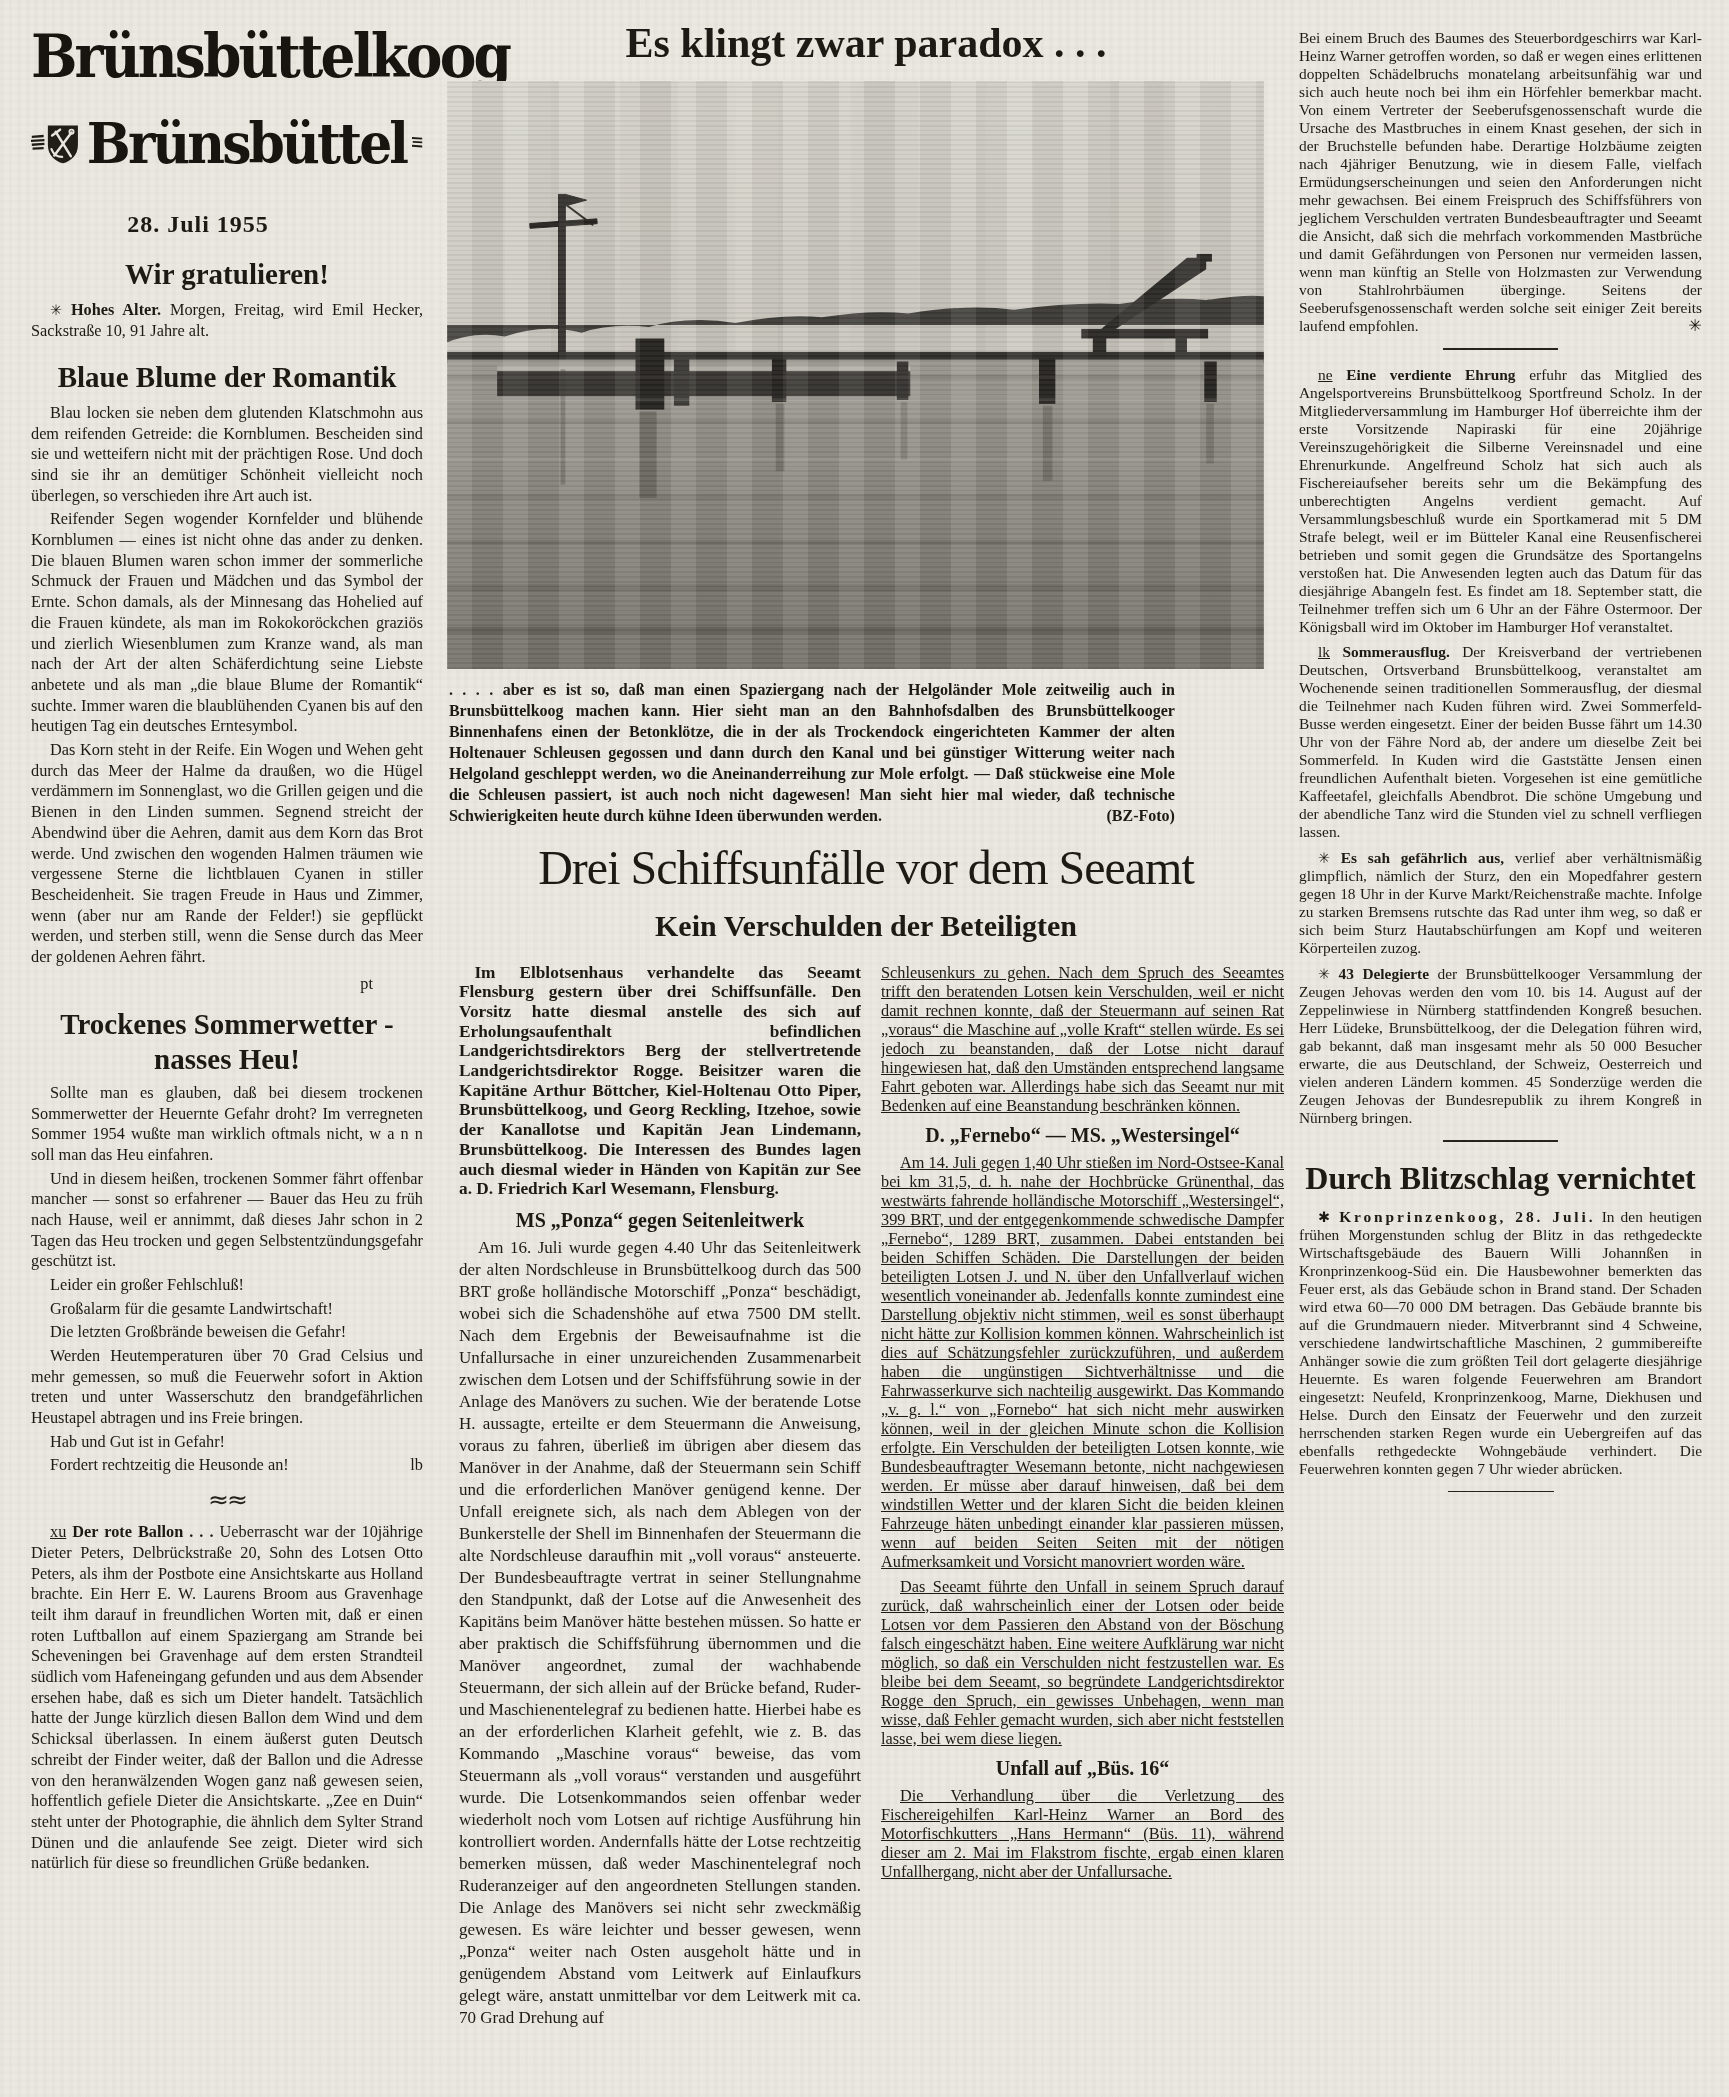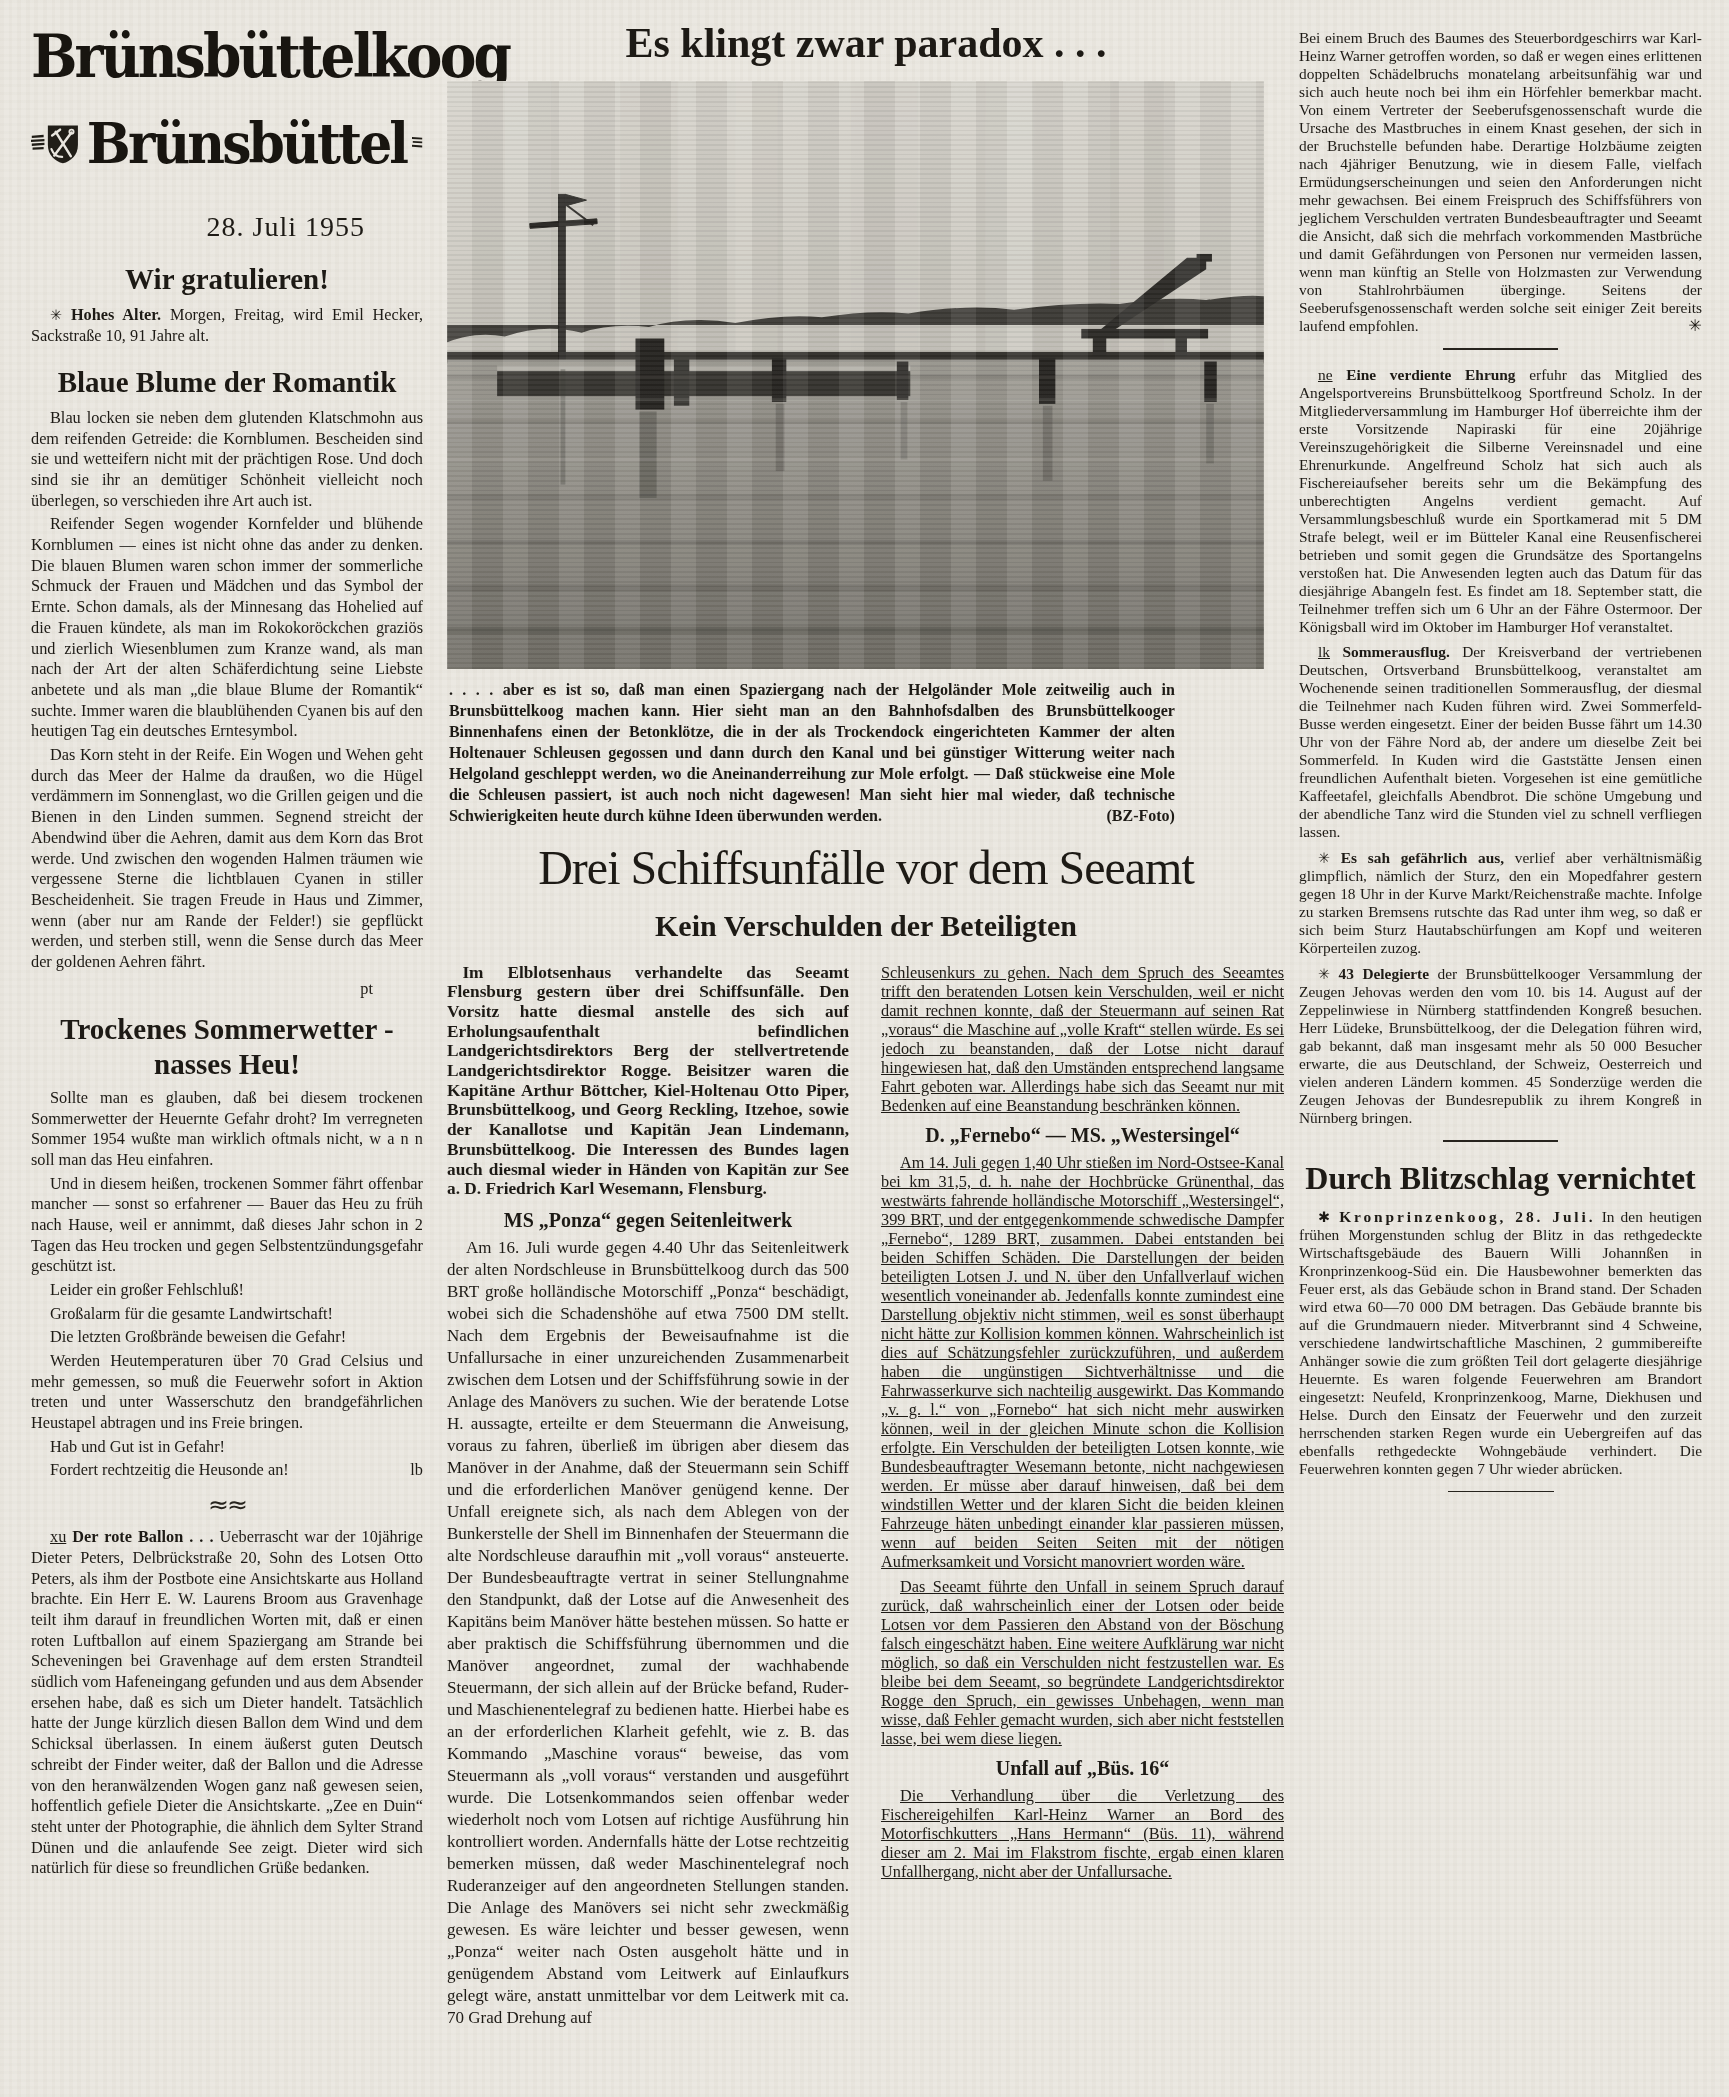--- a/index.html
+++ b/index.html
@@ -16,21 +16,21 @@
   .col-left{position:absolute;left:31px;top:25px;width:392px;}
   .col-center{position:absolute;left:447px;top:11.5px;width:838px;height:2086px;}
   .col-right{position:absolute;left:1299px;top:29px;width:403px;}
 
   
   .mast-line1{font-family:"DejaVu Serif",serif;font-weight:bold;font-size:55px;line-height:61px;
     letter-spacing:-2.9px;transform:scaleY(1.08);white-space:nowrap;color:#181510;}
   .mast-row{display:flex;align-items:center;margin-top:3.8px;height:108px;}
   .mast-line2{font-family:"DejaVu Serif",serif;font-weight:bold;font-size:52px;letter-spacing:-2.9px;
     transform:scaleY(1.08);white-space:nowrap;color:#181510;margin:0 5.8px;}
-  .mast-date{text-align:right;font-weight:normal;font-size:28px;letter-spacing:1px;margin:13.4px 58px 0 0;}
+  .mast-date{text-align:center;font-weight:bold;font-size:24px;letter-spacing:1px;margin:13.4px 58px 0 0;}
 
   
   .col-left p{font-size:16.3px;line-height:20.7px;text-align:justify;margin:2.9px 0;hyphens:none;}
   .col-left p.ind, .col-center p.ind, .col-right p.ind{text-indent:19px;}
   h2.sec{font-weight:bold;font-size:29px;line-height:35px;text-align:center;margin:19px 0 7.7px 0;
     font-family:"Liberation Serif",serif;}
   h2.sec.tight{margin:13.4px 0 5.8px 0;}
   .sig{ text-align:right;padding-right:50px;font-size:16.3px;margin-top:6px;}
   .sigr{float:right;font-weight:normal;}
   .wavy{text-align:center;font-size:25px;letter-spacing:-1.9px;color:#26231d;margin:9.6px 0 7.7px 0;
@@ -47,21 +47,21 @@
   .photo .grain{position:absolute;inset:0;
     background-image:
       repeating-linear-gradient(90deg, rgba(255,255,255,.07) 0 25px, rgba(0,0,0,.04) 25px 56px),
       repeating-linear-gradient(0deg, rgba(0,0,0,.05) 0 1.9px, rgba(255,255,255,.04) 1.9px 4.8px);}
   .caption{position:absolute;top:667px;left:1.9px;width:726px;font-weight:bold;font-size:16px;
     line-height:21px;text-align:justify;margin:0;}
   .credit{float:right;font-weight:bold;}
   .headline{position:absolute;top:828px;left:0;width:100%;text-align:center;font-weight:normal;
     font-size:48px;letter-spacing:-1px;white-space:nowrap;}
   .subhead{position:absolute;top:897px;left:0;width:100%;text-align:center;font-weight:bold;font-size:30px;}
-  .story-colA{position:absolute;top:951px;left:0;width:402px;height:1135px;overflow:hidden;}
+  .story-colA{position:absolute;top:951px;left:12px;width:402px;height:1135px;overflow:hidden;}
   .story-colB{position:absolute;top:951px;left:434px;width:403px;height:1135px;overflow:hidden;}
   .story-colA p{font-size:17px;line-height:22px;text-align:justify;margin:0 0 3.8px 0;}
   .story-colA p.intro{font-weight:bold;font-size:17.3px;line-height:19.7px;text-indent:15.4px;}
   .story-colB p{font-size:16.3px;line-height:19px;text-align:justify;margin:0 0 5.8px 0;text-decoration:underline;}
   h4.story-sub{font-weight:bold;font-size:20px;text-align:center;margin:9.6px 0 5.8px 0;}
 
   
   .col-right p{font-size:15.4px;line-height:18px;text-align:justify;margin:0 0 7.7px 0;}
   .rule{width:115px;border-top:2.9px solid #26231d;margin:13.4px auto 15.4px auto;height:0;}
   .rule.short{width:106px;border-top-width:1.9px;}

